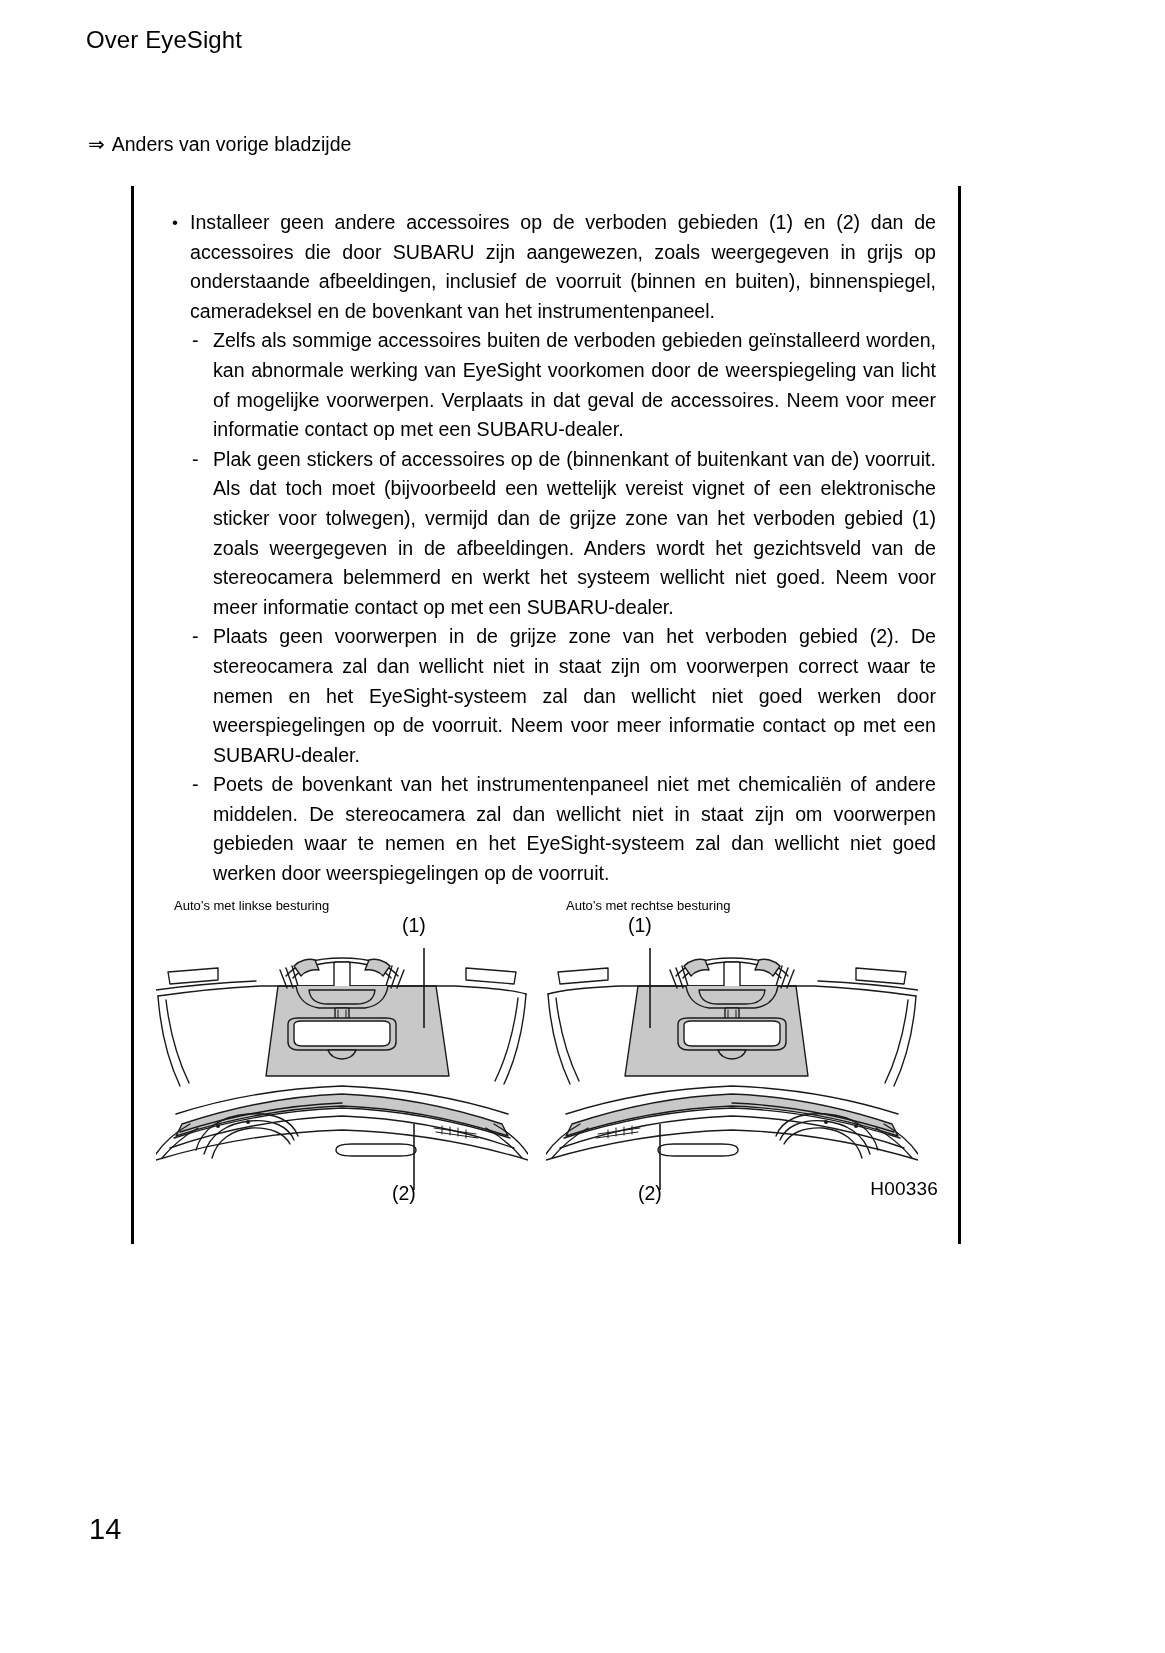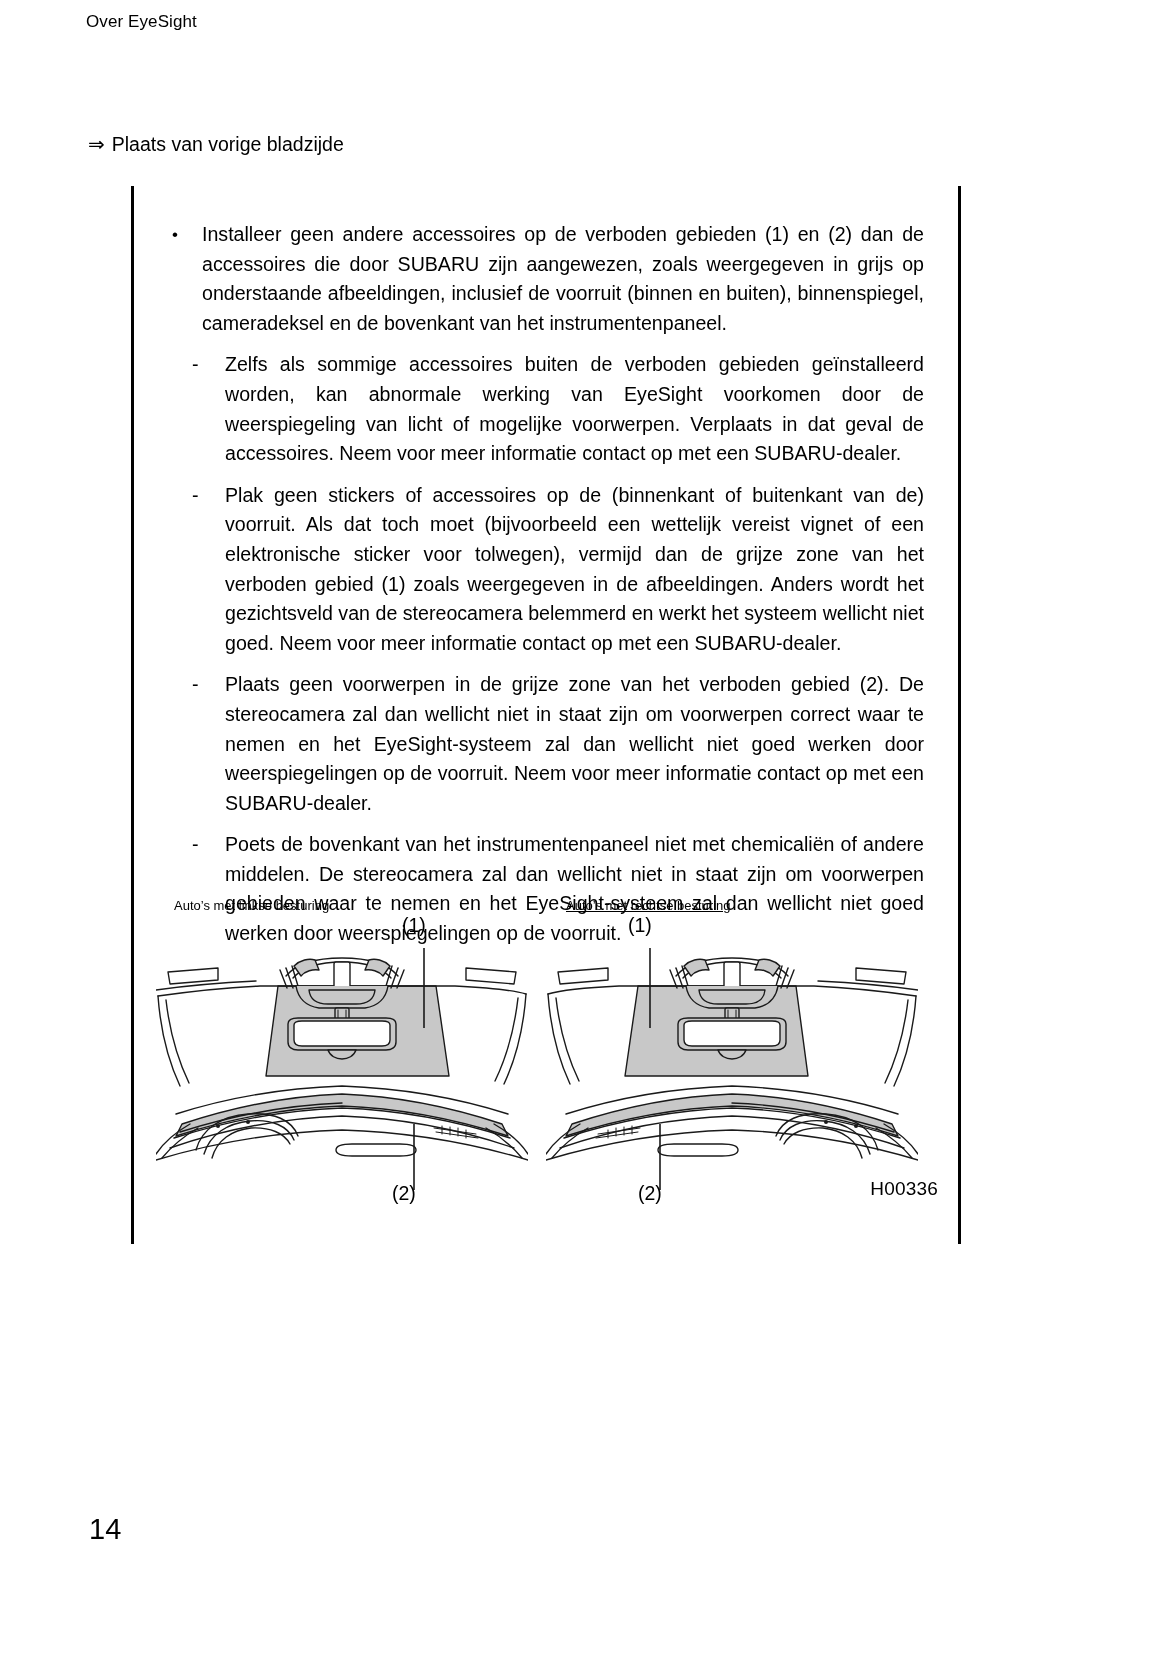--- a/index.html
+++ b/index.html
@@ -20,22 +20,22 @@
     margin: 0 auto;
     background: #ffffff;
     overflow: hidden;
     box-sizing: border-box;
   }
 
   
   .running-head {
     position: absolute;
     left: 86px;
-    top: 12px;
-    font-size: 17px;
+    top: 26px;
+    font-size: 24px;
     letter-spacing: 0.1px;
     line-height: 1.2;
     white-space: nowrap;
   }
 
   
   .cont-note {
     position: absolute;
     left: 88px;
     top: 132px;
@@ -109,21 +109,21 @@
     text-justify: inter-word;
   }
   li.dash > .hyph {
     position: absolute;
     left: 2px;
     top: 0;
     line-height: 29.6px;
     font-size: 19.6px;
   }
   li.dash > p, li.bullet > p {
-    margin: 12px;
+    margin: 0;
   }
 
   
   .figures {
     position: absolute;
     left: 0;
     top: 712px;
     width: 100%;
     height: 330px;
   }
@@ -134,21 +134,21 @@
     width: 100%;
     height: 30px;
   }
   .fig-caption {
     position: absolute;
     font-size: 13px;
     line-height: 1.2;
     white-space: nowrap;
   }
   .fig-caption.left  { left: 40px; top: 0; }
-  .fig-caption.right { left: 432px; top: 0; text-decoration: underline; }
+  .fig-caption.right { left: 432px; top: 0; }
 
   .fig-wrap { position: absolute; top: 30px; }
   .fig-wrap.left  { left: 22px; }
   .fig-wrap.right { left: 412px; }
 
   .fig-id {
     position: absolute;
     right: 20px;
     top: 280px;
     font-size: 19px;
@@ -169,21 +169,21 @@
 </style>
 </head>
 <body>
 
 <div class="page">
 
   <div class="running-head">Over EyeSight</div>
 
   <div class="cont-note">
     <span class="arrow">⇒</span>
-    <span>Plaats van vorige bladzijde</span>
+    <span>Anders van vorige bladzijde</span>
   </div>
 
   <div class="warn-block">
     <div class="warn-inner">
 
       <ul class="bullets">
         <li class="bullet">
           <span class="dot">•</span>
           <p>Installeer geen andere accessoires op de verboden gebieden (1) en (2) dan de accessoires die door SUBARU zijn aangewezen, zoals weergegeven in grijs op onderstaande afbeeldingen, inclusief de voorruit (binnen en buiten), binnenspiegel, cameradeksel en de bovenkant van het instrumentenpaneel.</p>
         </li>

